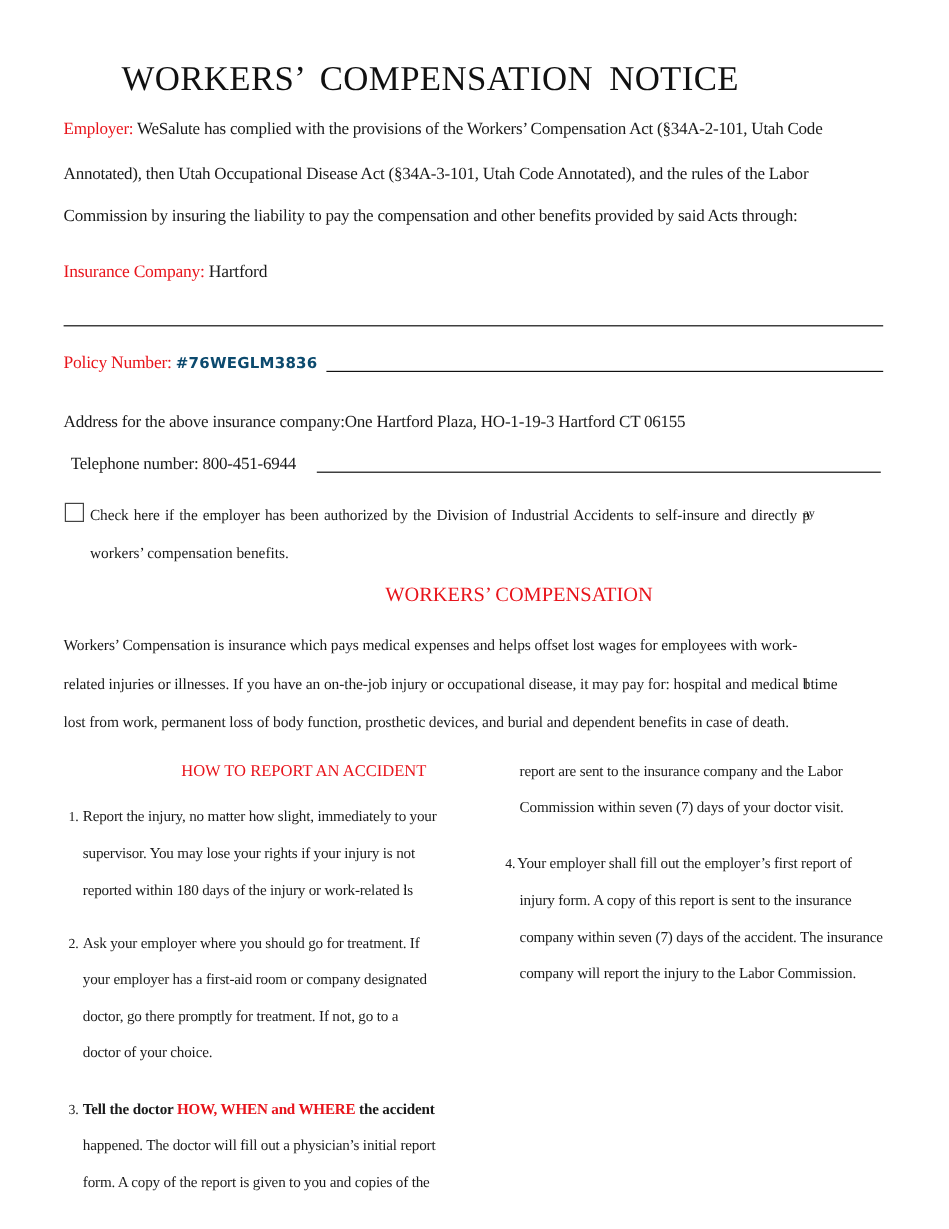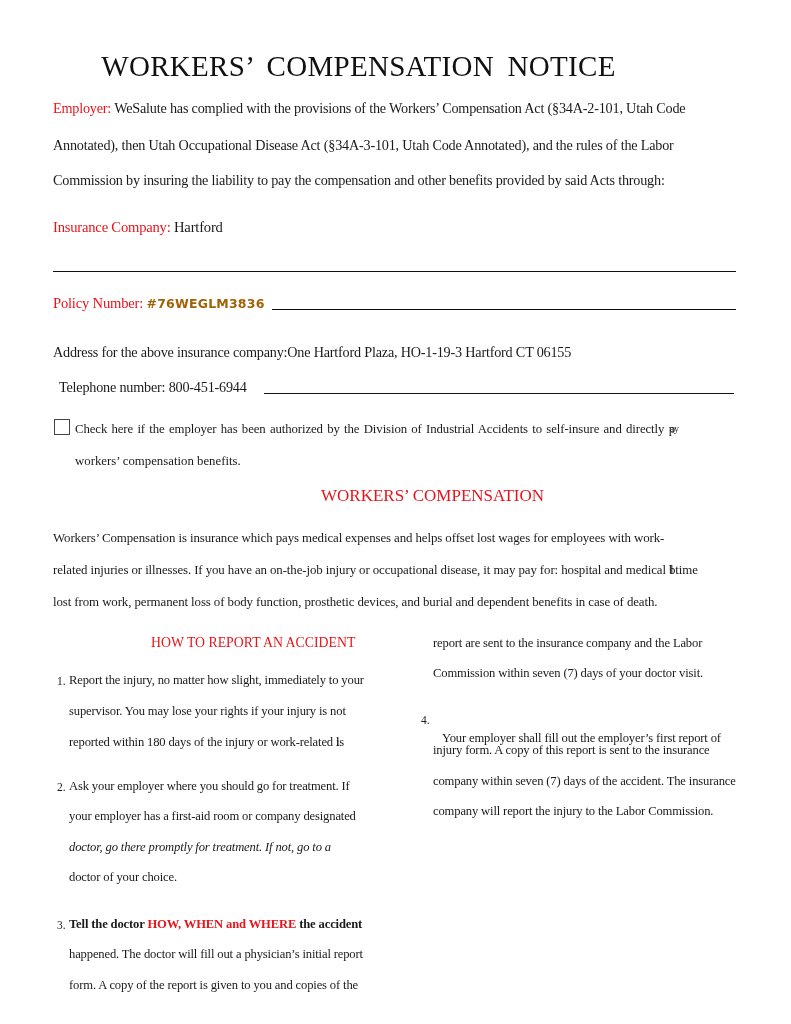--- a/index.html
+++ b/index.html
@@ -12,21 +12,21 @@
     .red { color: #e8141b; }
     .title {
       left: 0; width: 717px; top: 50px; text-align: center;
       font-size: 29px; letter-spacing: 0.3px; word-spacing: 6px; color: #111;
     }
     .p { font-size: 14.2px; letter-spacing: -0.2px; }
     .p2 { font-size: 14.6px; letter-spacing: -0.2px; }
     .rule { position: absolute; height: 0; border-top: 1.5px solid #111; }
     .policy-num {
       font-family: "DejaVu Sans", sans-serif; font-weight: bold; font-size: 12.5px;
-      color: #a16207; letter-spacing: 0.2px;
+      color: #0c4a6e; letter-spacing: 0.2px;
     }
     .checkbox {
       position: absolute; left: 54px; top: 419px; width: 14px; height: 14px;
       border: 1px solid #444; background: #fff;
     }
     .h2 { font-size: 17px; padding-left: 37px; }
     .h3 { font-size: 13.8px; }
     .col { font-size: 12.6px; letter-spacing: -0.15px; }
     .num { font-size: 11.5px; }
     .ov { position: relative; display: inline-block; }
@@ -78,29 +78,29 @@
 <div class="abs num" style="left:57px; top:675px;">1.</div>
 <div class="abs col" style="left:69px; top:673px;">Report the injury, no matter how slight, immediately to your</div>
 <div class="abs col" style="left:69px; top:704px;">supervisor. You may lose your rights if your injury is not</div>
 <div class="abs col" style="left:69px; top:735px;">
   <span>reported within 180 days of the injury or work-related </span><span class="ov"><span>i</span><span class="b" style="left:0px;">ls</span></span>
 </div>
 
 <div class="abs num" style="left:57px; top:781px;">2.</div>
 <div class="abs col" style="left:69px; top:779px;">Ask your employer where you should go for treatment. If</div>
 <div class="abs col" style="left:69px; top:809px;">your employer has a first-aid room or company designated</div>
-<div class="abs col" style="left:69px; top:840px;font-style:italic;">doctor, go there promptly for treatment. If not, go to a</div>
+<div class="abs col" style="left:69px; top:840px;">doctor, go there promptly for treatment. If not, go to a</div>
 <div class="abs col" style="left:69px; top:870px;text-align:right;">doctor of your choice.</div>
 
 <div class="abs num" style="left:57px; top:919px;">3.</div>
 <div class="abs col" style="left:69px; top:917px;font-weight:bold;">
   <span>Tell the doctor </span><span class="red">HOW, WHEN and WHERE</span><span> the accident</span>
 </div>
 <div class="abs col" style="left:69px; top:947px;">happened. The doctor will fill out a physician’s initial report</div>
 <div class="abs col" style="left:69px; top:978px;">form. A copy of the report is given to you and copies of the</div>
 <div class="abs col" style="left:433px; top:636px;">report are sent to the insurance company and the Labor</div>
 <div class="abs col" style="left:433px; top:666px;">Commission within seven (7) days of your doctor visit.</div>
 
 <div class="abs num" style="left:421px; top:714px;">4.</div>
-<div class="abs col" style="left:442px; top:712px;margin-top:19px;">Your employer shall fill out the employer’s first report of</div>
+<div class="abs col" style="left:431px; top:712px;">Your employer shall fill out the employer’s first report of</div>
 <div class="abs col" style="left:433px; top:743px;">injury form. A copy of this report is sent to the insurance</div>
 <div class="abs col" style="left:433px; top:774px;">company within seven (7) days of the accident. The insurance</div>
 <div class="abs col" style="left:433px; top:804px;">company will report the injury to the Labor Commission.</div>
 
 </body></html>

